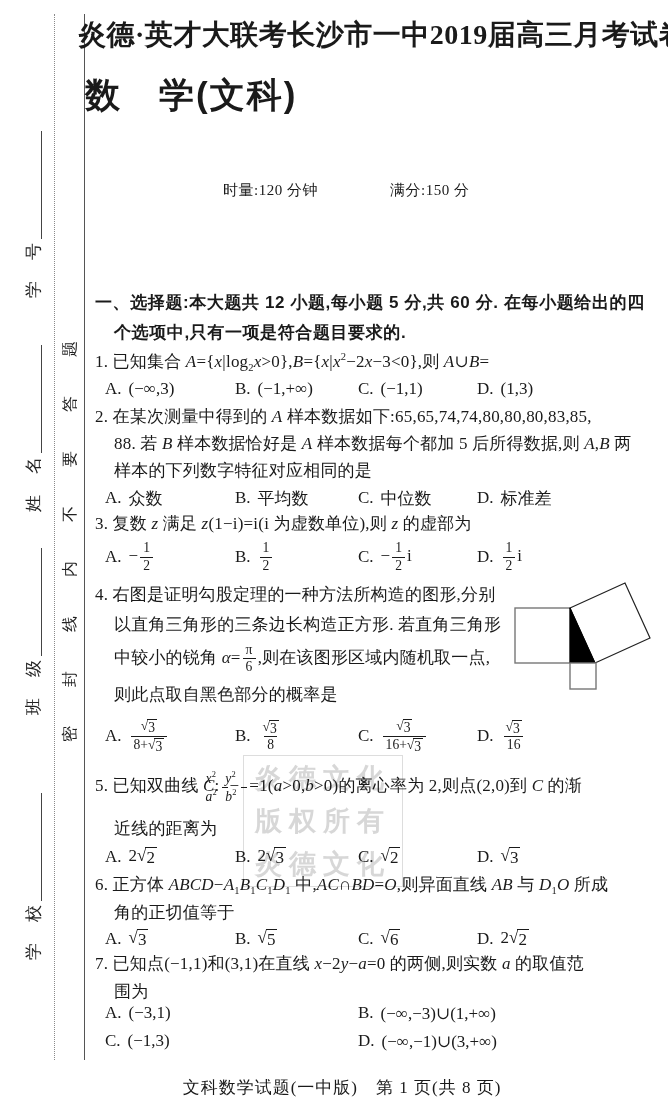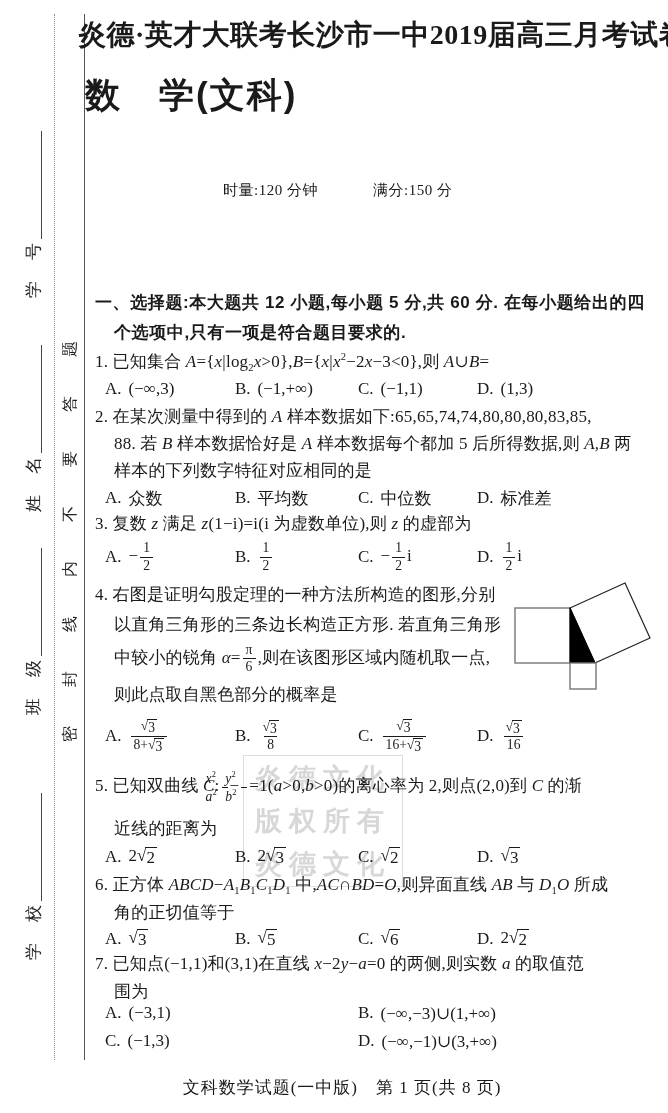--- a/index.html
+++ b/index.html
@@ -25,21 +25,21 @@
     font-size:28px;font-weight:900;letter-spacing:0.5px;white-space:nowrap;
     font-family:"Liberation Serif","DejaVu Serif",serif;}
   #page-title{position:absolute;top:72px;left:85px;width:520px;
     font-size:35px;font-weight:bold;letter-spacing:2px;
     font-family:"Liberation Sans","DejaVu Sans",sans-serif;}
   #subtitle{position:absolute;top:146px;left:85px;width:525px;text-align:center;
     font-size:21px;font-weight:bold;letter-spacing:1px;
     font-family:"Liberation Sans","DejaVu Sans",sans-serif;}
   .meta-item{position:absolute;top:181px;font-size:15px;letter-spacing:0.5px;}
   #meta-duration{left:223px;}
-  #meta-score{left:373px;}
+  #meta-score{left:390px;}
 
   
   #score{position:absolute;top:241px;left:507px;display:flex;align-items:flex-end;}
   #score .lbl{font-size:19px;font-weight:bold;letter-spacing:2px;
     font-family:"Liberation Sans","DejaVu Sans",sans-serif;}
   #score .blank{display:inline-block;width:103px;height:20px;border-bottom:1.5px solid #333;}
 
   
   .content-line{position:absolute;left:95px;width:572px;font-size:17px;line-height:22px;
                 white-space:nowrap;letter-spacing:0.2px;}

